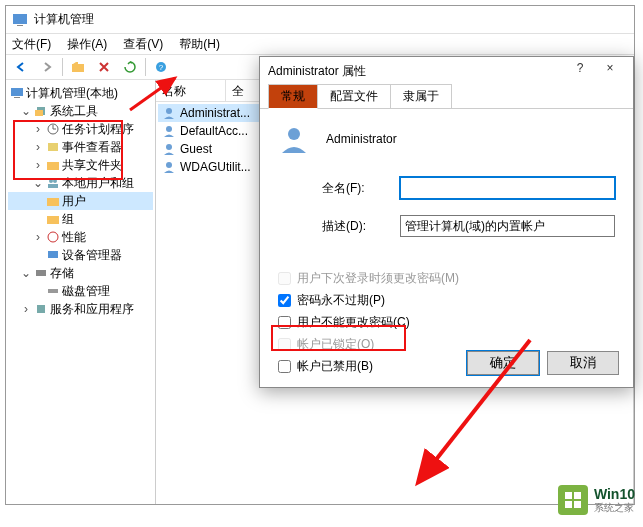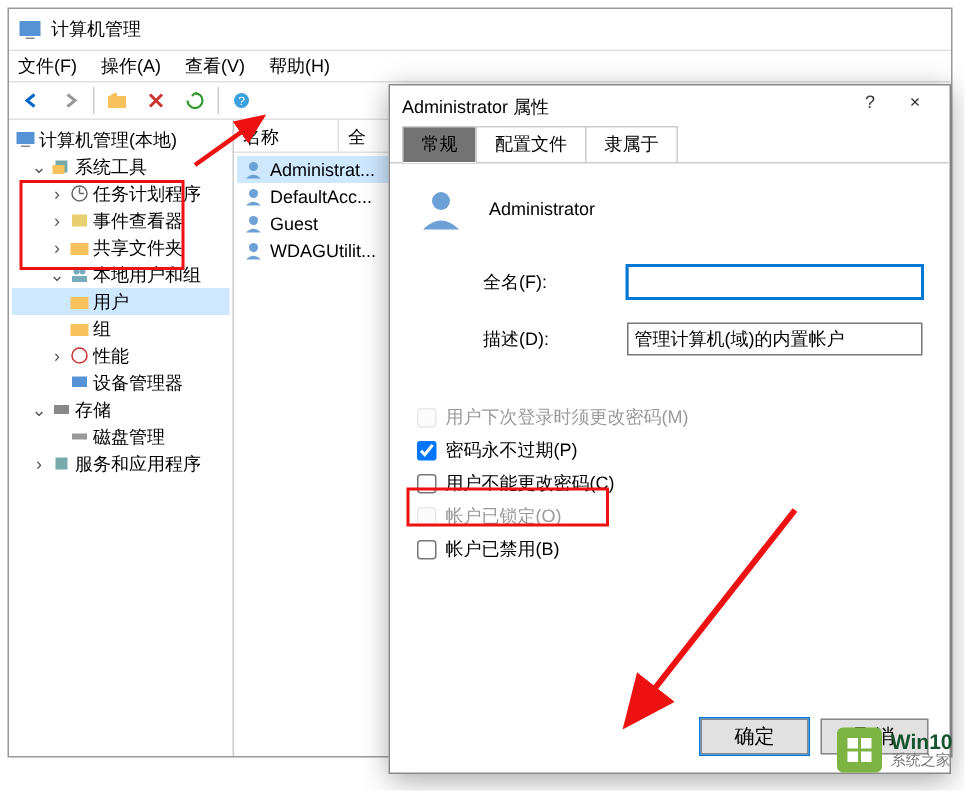--- a/index.html
+++ b/index.html
@@ -23,33 +23,33 @@
   .list-item.sel { background:#cde8ff; }
   .user-ico { width:14px; height:14px; }
 
   .tree { line-height:18px; }
   .tree .node { display:flex; align-items:center; white-space:nowrap;}
   .tree .toggle { width:12px; display:inline-flex; justify-content:center; color:#555;}
   .tree .ic { width:14px; height:14px; margin:0 2px;}
   .ind1{padding-left:12px;} .ind2{padding-left:24px;} .ind3{padding-left:36px;}
 
   
-  .dialog { position:absolute; left:259px; top:56px; width:375px; height:460px; background:#fff; border:1px solid #888; box-shadow:0 4px 18px rgba(0,0,0,.35);}
+  .dialog { position:absolute; left:259px; top:56px; width:375px; height:332px; background:#fff; border:1px solid #888; box-shadow:0 4px 18px rgba(0,0,0,.35);}
   .dlg-title { height:28px; display:flex; align-items:center; padding:0 8px;}
   .dlg-title .spacer{flex:1;}
   .dlg-title .wbtn{ width:30px; height:20px; text-align:center; color:#333;}
   .tab-strip { display:flex; align-items:flex-end; height:24px; padding-left:8px; border-bottom:1px solid #ccc;}
   .tab { padding:3px 12px; border:1px solid #ccc; border-bottom:none; background:#fff; margin-right:-1px; position:relative;}
-  .tab.active { background:#737373; border-bottom:1px solid #fff; top:1px;}
+  .tab.active { background:#c2410c; border-bottom:1px solid #fff; top:1px;}
   .dlg-body { padding:14px 18px 8px 18px;}
   .hdr-row { display:flex; align-items:center; gap:16px; margin-bottom:22px;}
   .big-user-icon { width:32px; height:32px;}
   .form-row { display:flex; align-items:center; margin-bottom:16px;}
   .form-row label { width:78px;margin-left:44px;}
-  .form-row input[type=text] { flex:1; height:22px; border:1px solid #777; padding:0 4px; font-size:12px;margin-left:18px;}
+  .form-row input[type=text] { flex:1; height:22px; border:1px solid #777; padding:0 4px; font-size:12px;}
   .form-row .focus { outline:2px solid #0078d7; outline-offset:-1px;}
   .chk-row { display:flex; align-items:center; height:22px; gap:6px;}
   .chk-row input{ width:13px; height:13px;}
   .chk-row.disabled { color:#999;}
   .chk-row.disabled input{ opacity:.5;}
 
   .dlg-footer { position:absolute; bottom:12px; right:14px; display:flex; gap:8px;}
   .dlg-footer button { width:72px; height:24px; border:1px solid #888; background:#e1e1e1;}
   .dlg-footer button:first-child { outline:1px solid #0078d7;}
 

